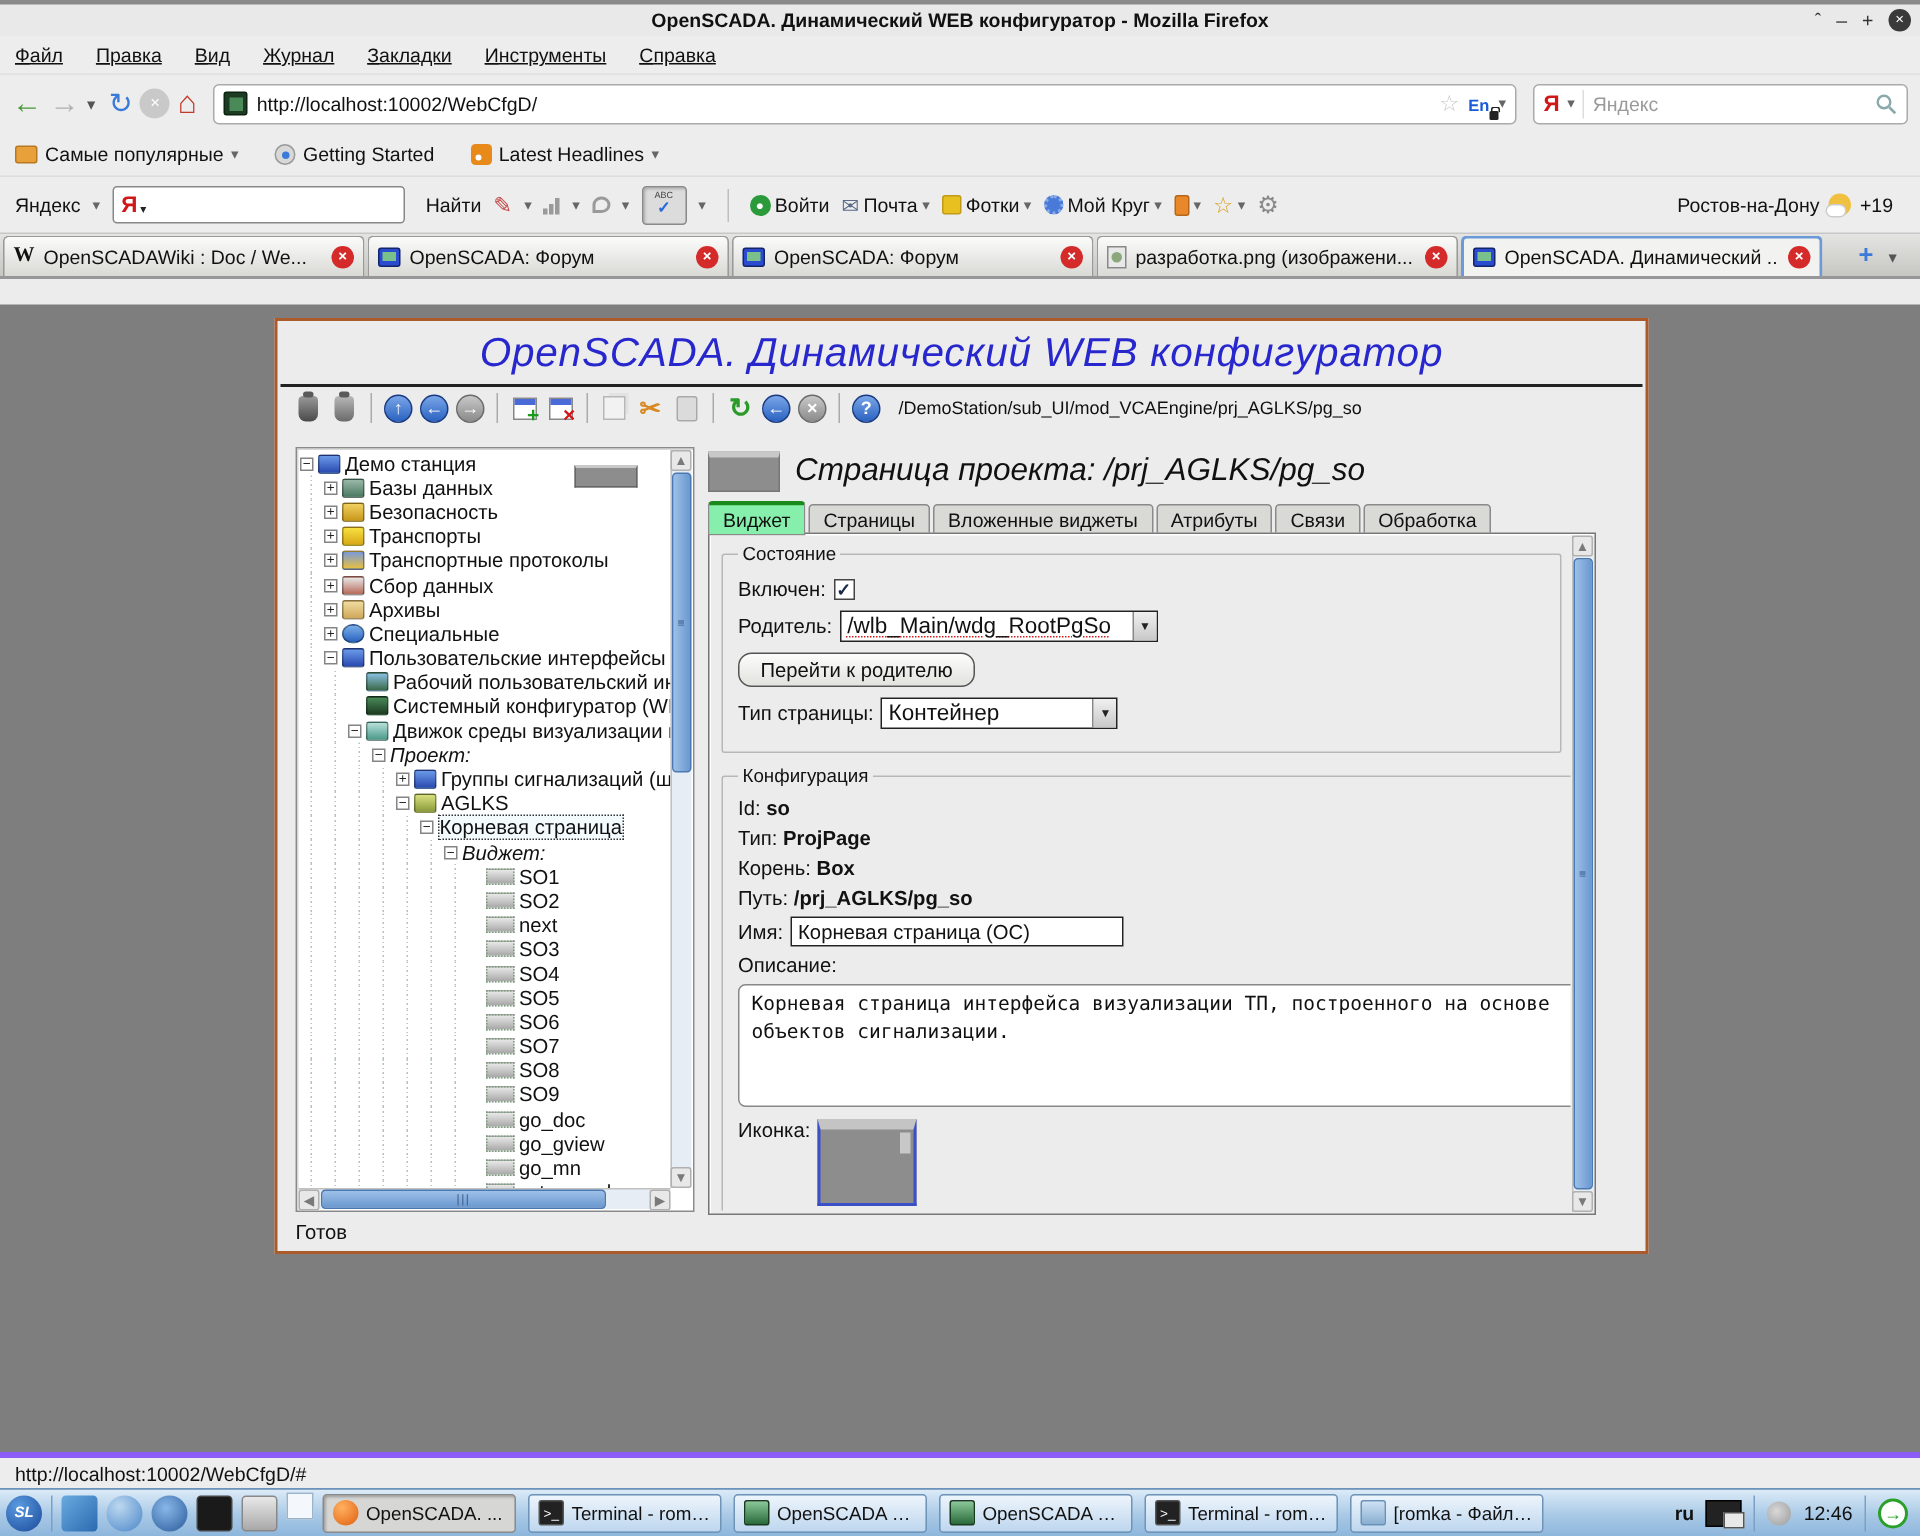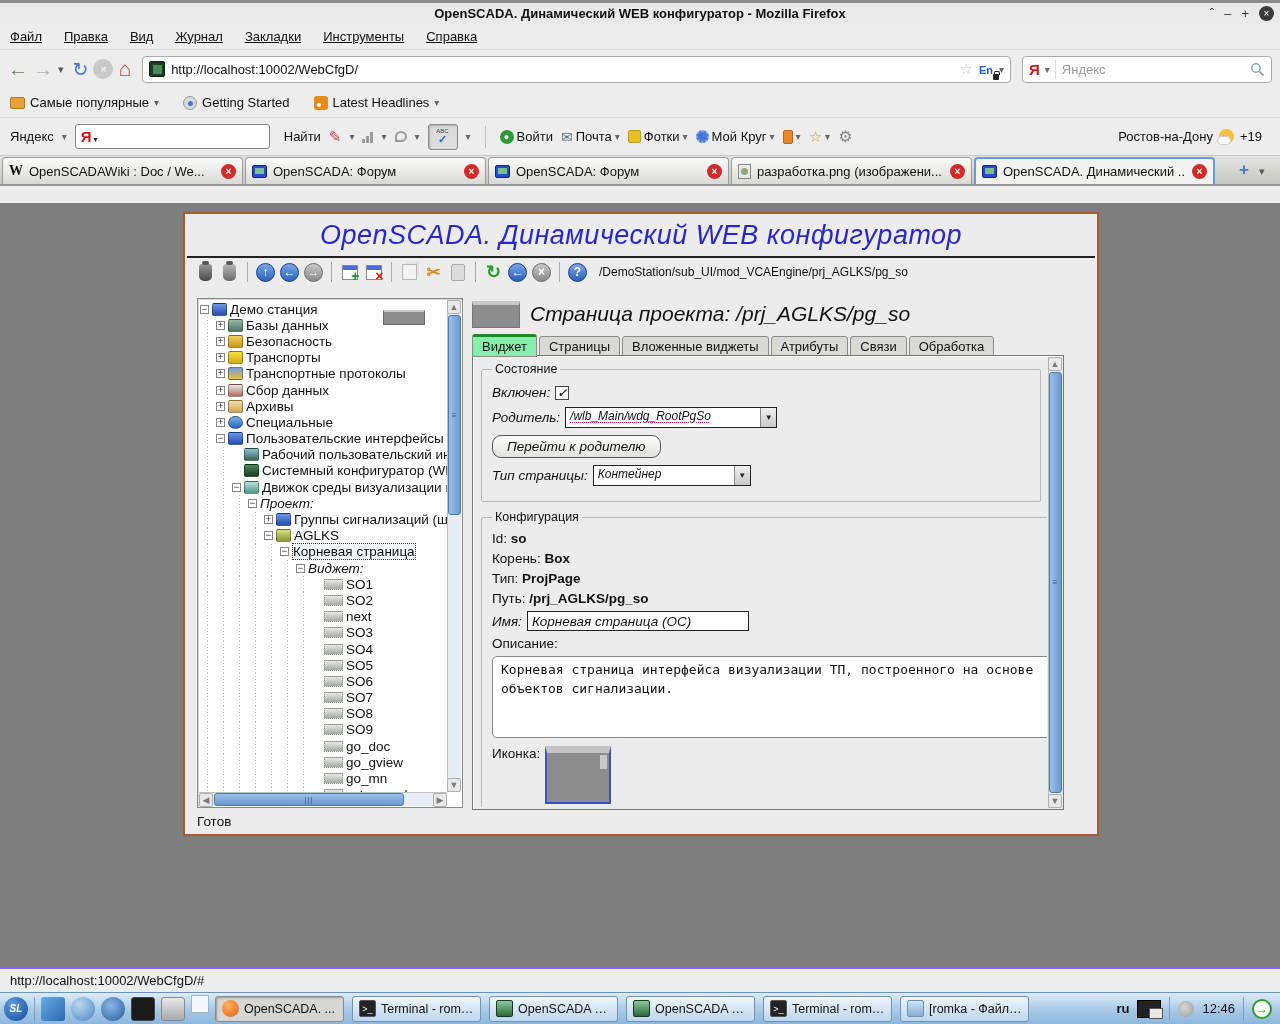--- a/index.html
+++ b/index.html
@@ -144,40 +144,40 @@
   .panel { position:absolute; left:287px; top:84px; width:606px; height:512px; }
   .proj-icon { position:absolute; left:0; top:3px; width:48px; height:27px; background:#8d8d8d; border:1px solid #777; border-top:4px solid #c8c8c8; }
   .panel-title { position:absolute; left:58px; top:4px; font-style:italic; font-size:21px; color:#111; }
   .ptabs { position:absolute; left:0; top:36px; display:flex; align-items:flex-end; }
   .ptab { height:21px; border:1px solid #8a8a8a; border-radius:3px 3px 0 0; background:#d9d9d5; padding:2px 9px; font-size:13px; margin-right:2px; }
   .ptab.active { background:#86efac; border-top:3px solid #1a8a1a; height:23px; position:relative; z-index:2; }
   .formbox { position:absolute; left:0; top:57px; width:592px; height:455px; border:1px solid #777; background:#ececec; box-shadow:inset 1px 1px 0 #fff; }
   .forminner { position:absolute; left:2px; top:2px; right:16px; bottom:2px; overflow:hidden; }
   fieldset { border:1px solid #b8b8b8; border-radius:2px; margin:4px 6px 8px 6px; padding:2px 10px 8px 10px; }
   legend { font-size:12.5px; padding:0 3px; }
-  .frow { display:flex; align-items:center; gap:5px; margin:7px 0; font-size:13.5px;font-style:italic; }
+  .frow { display:flex; align-items:center; gap:5px; margin:7px 0; font-size:13.5px; }
   .chkbox { width:14px; height:14px; background:#fff; border:1px solid #444; display:flex; align-items:center; justify-content:center; font-size:12px; font-weight:bold; color:#1a2a4a; }
   .combo { height:21px; background:#fff; border:1px solid #222; display:flex; align-items:stretch; }
-  .combo .cval { padding:1px 4px; font-size:12px; white-space:nowrap; overflow:hidden; flex:1; }
+  .combo .cval { padding:1px 4px; font-size:15px; white-space:nowrap; overflow:hidden; flex:1; }
   .combo .cbtn { width:16px; background:linear-gradient(#f0f0f0,#c8c8c8); border-left:1px solid #888; color:#222; font-size:8px; display:flex; align-items:center; justify-content:center; }
   .red-ul { text-decoration:underline dotted #d02020; text-decoration-thickness:1px; text-underline-offset:2px; }
   .pbtn { border:1px solid #555; border-radius:9px; background:linear-gradient(#fcfcfc,#e2e2de); padding:3px 14px; font-size:13.5px; width:max-content; }
   .cfgline { margin:5px 0; font-size:13.5px; }
   .cfgline b { font-weight:bold; }
   .txtinput { height:20px; background:#fff; border:1px solid #222; font-size:13.5px; padding:1px 4px; display:flex; align-items:center; }
   .descrbox { width:566px; height:82px; background:#fff; border:1px solid #888; border-radius:5px; padding:4px 8px; font-family:"DejaVu Sans Mono",monospace; font-size:13px; white-space:pre-line; line-height:1.45; }
   .iconrow { display:flex; align-items:flex-start; gap:5px; margin:8px 0 6px 0; font-size:13.5px; }
   .iconthumb { width:66px; height:58px; background:#8d8d8d; border:2px solid #3a50c8; border-top:7px solid #c4c4c4; position:relative; }
   .iconthumb::after { content:""; position:absolute; right:2px; top:2px; width:7px; height:14px; background:#c8c8c8; }
 
   .fsb-v { position:absolute; right:1px; top:1px; width:14px; bottom:1px; background:#e6edf4; border-left:1px solid #c0c0c0; }
 
   .pstatus { position:absolute; left:12px; top:600px; font-size:13.5px; }
 
-  .ffstatus { position:absolute; left:0; top:968px; width:1280px; height:24px; background:#ededed; border-top:1px solid #8b5cf6; display:flex; align-items:center; padding-left:10px; font-size:13px; }
+  .ffstatus { position:absolute; left:0; top:968px; width:1280px; height:24px; background:#ededed; border-top:4px solid #8b5cf6; display:flex; align-items:center; padding-left:10px; font-size:13px; }
 
   
   .taskbar { position:absolute; left:0; top:992px; width:1280px; height:32px; background:linear-gradient(#dcebf8,#a9c9e6 55%,#8db6dc); border-top:1px solid #6a94c0; display:flex; align-items:center; padding:0 4px; gap:6px; }
   .tb-sl { width:24px; height:24px; border-radius:50%; background:radial-gradient(circle at 35% 30%,#5a9ae0,#1a4a9a); color:#fff; font-weight:bold; font-size:10px; display:flex; align-items:center; justify-content:center; font-style:italic; }
   .tb-ic { width:24px; height:24px; border-radius:3px; }
   .tb-desktop { background:linear-gradient(135deg,#6aaae0,#2a6ab0); }
   .tb-globe { border-radius:50%; background:radial-gradient(circle at 35% 30%,#bcd8f0,#4a86c8); }
   .tb-bird { border-radius:50%; background:radial-gradient(circle at 40% 35%,#88b8e8,#2a5a9a); }
   .tb-term { background:#1a1a1a; border:1px solid #444; }
   .tb-server { background:linear-gradient(#e8e8e8,#a8a8a8); border:1px solid #888; }
@@ -752,22 +752,22 @@
               <span class="combo" style="width:158px">
                 <span class="cval">Контейнер</span>
                 <span class="cbtn">▼</span>
               </span>
             </div>
           </fieldset>
 
           <fieldset>
             <legend>Конфигурация</legend>
             <div class="cfgline"><span>Id:</span> <b>so</b></div>
+            <div class="cfgline"><span>Тип:</span> <b>ProjPage</b></div>
             <div class="cfgline"><span>Корень:</span> <b>Box</b></div>
-            <div class="cfgline"><span>Тип:</span> <b>ProjPage</b></div>
             <div class="cfgline"><span>Путь:</span> <b>/prj_AGLKS/pg_so</b></div>
             <div class="frow" style="margin:4px 0;">
               <span>Имя:</span>
               <span class="txtinput" style="width:222px">Корневая страница (ОС)</span>
             </div>
             <div class="cfgline">Описание:</div>
             <div class="descrbox">Корневая страница интерфейса визуализации ТП, построенного на основе
 объектов сигнализации.</div>
             <div class="iconrow">
               <span>Иконка:</span>

